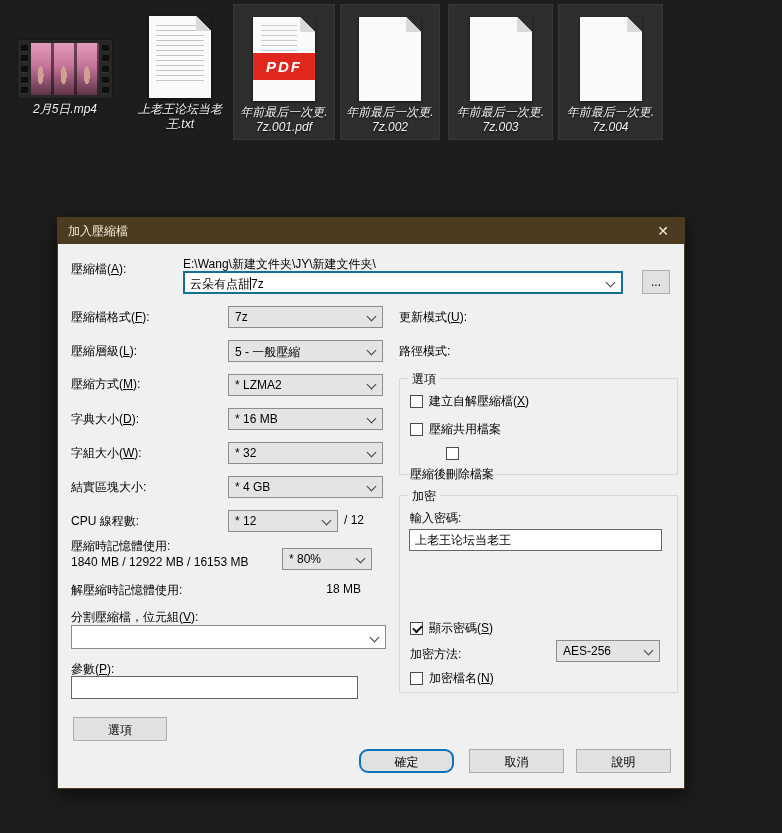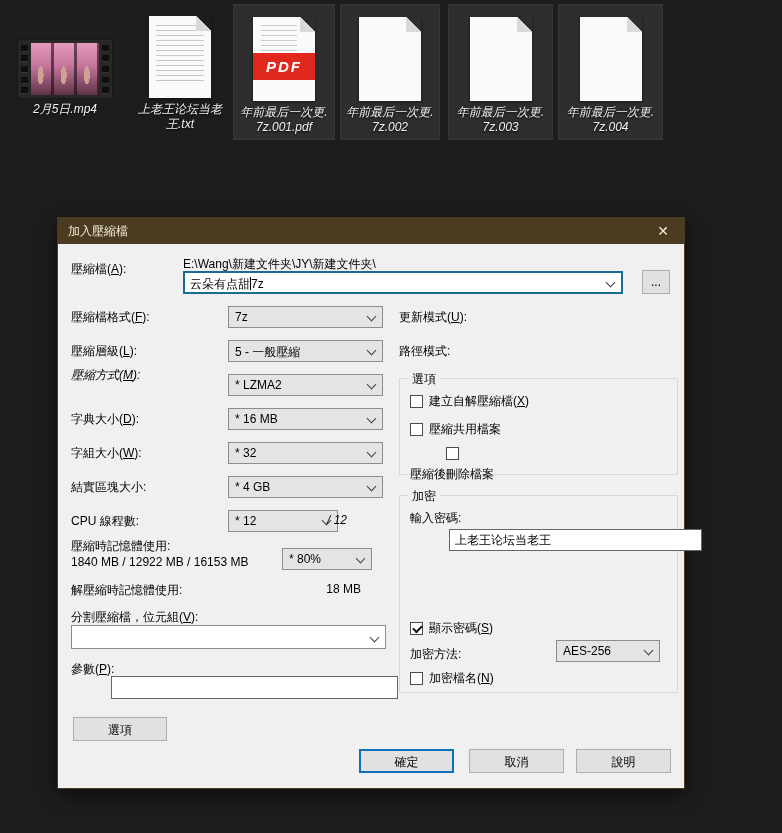--- a/index.html
+++ b/index.html
@@ -57,21 +57,21 @@
   .combo-white{position:absolute;height:23px;background:#fff;border:2px solid #166f93;
          padding:3px 20px 0 5px;white-space:nowrap;overflow:hidden;}
   .combo-empty{position:absolute;background:#fff;border:1px solid #8c8c8c;}
   .combo-empty .chev{position:absolute;right:7px;top:8px;width:7px;height:7px;
          border-right:1.5px solid #404040;border-bottom:1.5px solid #404040;transform:rotate(45deg);}
 
   .caret{display:inline-block;width:1px;height:13px;background:#000;vertical-align:-2px;}
 
   .tinput{position:absolute;background:#fff;border:1px solid #666;padding:3px 5px;
           font-family:inherit;font-size:12px;}
-  input.tinput{outline:none;margin-left:40px;}
+  input.tinput{outline:none;}
 
   .btn{position:absolute;background:#e1e1e1;border:1px solid #adadad;text-align:center;
        padding-top:4px;cursor:default;}
   .btn.primary{border:2px solid #0d72b9;padding-top:3px;}
 
   .group{position:absolute;border:1px solid #d8d8d8;}
   .gtitle{position:absolute;top:-8px;left:8px;background:#f0f0f0;padding:0 4px;white-space:nowrap;}
 
   .cbrow{position:absolute;display:flex;align-items:center;gap:6px;white-space:nowrap;}
   .cbbox{width:13px;height:13px;background:#fff;border:1px solid #4a4a4a;position:relative;flex:0 0 auto;}
@@ -187,35 +187,35 @@
       <span class="chev"></span>
     </div>
     <div class="btn" style="left:584px;top:52px;width:28px;height:24px;">...</div>
 
     <div class="lbl" style="left:13px;top:91px;"><span>壓縮檔格式(</span><span class="key">F</span><span>):</span></div>
     <div class="combo" style="left:170px;top:88px;width:155px;"><span>7z</span><span class="chev"></span></div>
 
     <div class="lbl" style="left:13px;top:125px;"><span>壓縮層級(</span><span class="key">L</span><span>):</span></div>
     <div class="combo" style="left:170px;top:122px;width:155px;"><span>5 - 一般壓縮</span><span class="chev"></span></div>
 
-    <div class="lbl" style="left:13px;top:149px;font-style:italic;"><span>壓縮方式(</span><span class="key">M</span><span>):</span></div>
+    <div class="lbl" style="left:13px;top:158px;"><span>壓縮方式(</span><span class="key">M</span><span>):</span></div>
     <div class="combo" style="left:170px;top:156px;width:155px;"><span>* LZMA2</span><span class="chev"></span></div>
 
     <div class="lbl" style="left:13px;top:193px;"><span>字典大小(</span><span class="key">D</span><span>):</span></div>
     <div class="combo" style="left:170px;top:190px;width:155px;"><span>* 16 MB</span><span class="chev"></span></div>
 
     <div class="lbl" style="left:13px;top:227px;"><span>字組大小(</span><span class="key">W</span><span>):</span></div>
     <div class="combo" style="left:170px;top:224px;width:155px;"><span>* 32</span><span class="chev"></span></div>
 
     <div class="lbl" style="left:13px;top:261px;">結實區塊大小:</div>
     <div class="combo" style="left:170px;top:258px;width:155px;"><span>* 4 GB</span><span class="chev"></span></div>
 
     <div class="lbl" style="left:13px;top:295px;">CPU 線程數:</div>
     <div class="combo" style="left:170px;top:292px;width:110px;"><span>* 12</span><span class="chev"></span></div>
-    <div class="lbl" style="left:269px;top:295px;font-style:italic;">/ 12</div>
+    <div class="lbl" style="left:286px;top:295px;">/ 12</div>
 
     <div class="lbl" style="left:13px;top:320px;">壓縮時記憶體使用:</div>
     <div class="lbl" style="left:13px;top:337px;">1840 MB / 12922 MB / 16153 MB</div>
     <div class="combo" style="left:224px;top:330px;width:90px;"><span>* 80%</span><span class="chev"></span></div>
 
     <div class="lbl" style="left:13px;top:364px;">解壓縮時記憶體使用:</div>
     <div class="right-val" style="left:13px;top:364px;width:290px;text-align:right;">18 MB</div>
 
     <div class="lbl" style="left:13px;top:391px;"><span>分割壓縮檔，位元組(</span><span class="key">V</span><span>):</span></div>
     <div class="combo-empty" style="left:13px;top:407px;width:315px;height:24px;">
@@ -256,17 +256,17 @@
         <span><span>顯示密碼(</span><span class="key">S</span><span>)</span></span>
       </div>
       <div class="lbl" style="left:10px;top:150px;">加密方法:</div>
       <div class="combo" style="left:156px;top:144px;width:104px;"><span>AES-256</span><span class="chev"></span></div>
       <div class="cbrow" style="left:10px;top:174px;">
         <span class="cbbox"></span>
         <span><span>加密檔名(</span><span class="key">N</span><span>)</span></span>
       </div>
     </div>
 
-    <div class="btn primary" style="left:301px;top:531px;width:95px;height:24px;">確定</div>
+    <div class="btn primary" style="left:301px;top:531px;width:95px;height:24px;border-radius:9px;">確定</div>
     <div class="btn" style="left:411px;top:531px;width:95px;height:24px;">取消</div>
     <div class="btn" style="left:518px;top:531px;width:95px;height:24px;">說明</div>
   </div>
 </div>
 
 </body></html>

